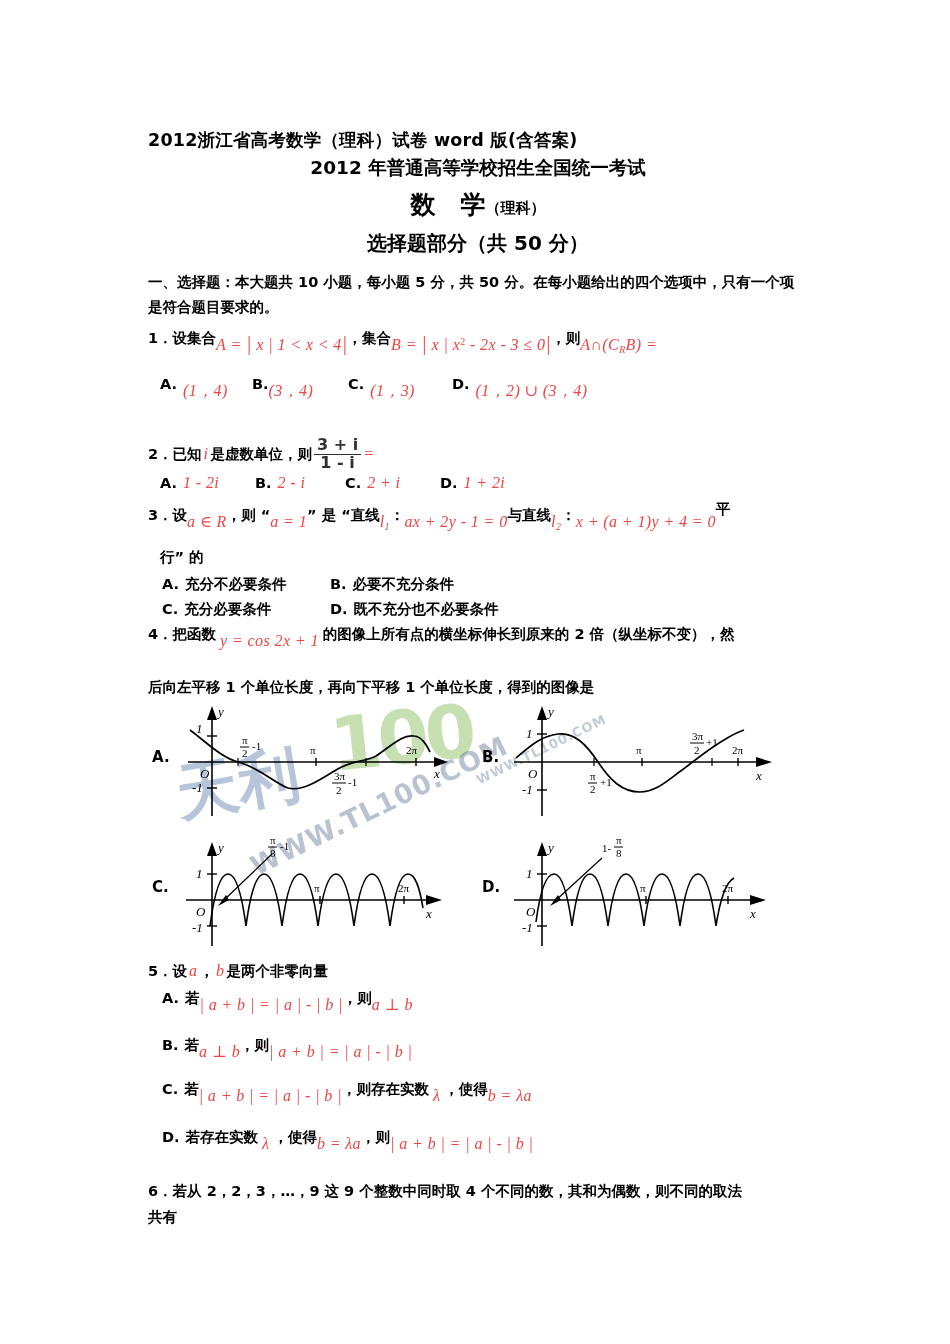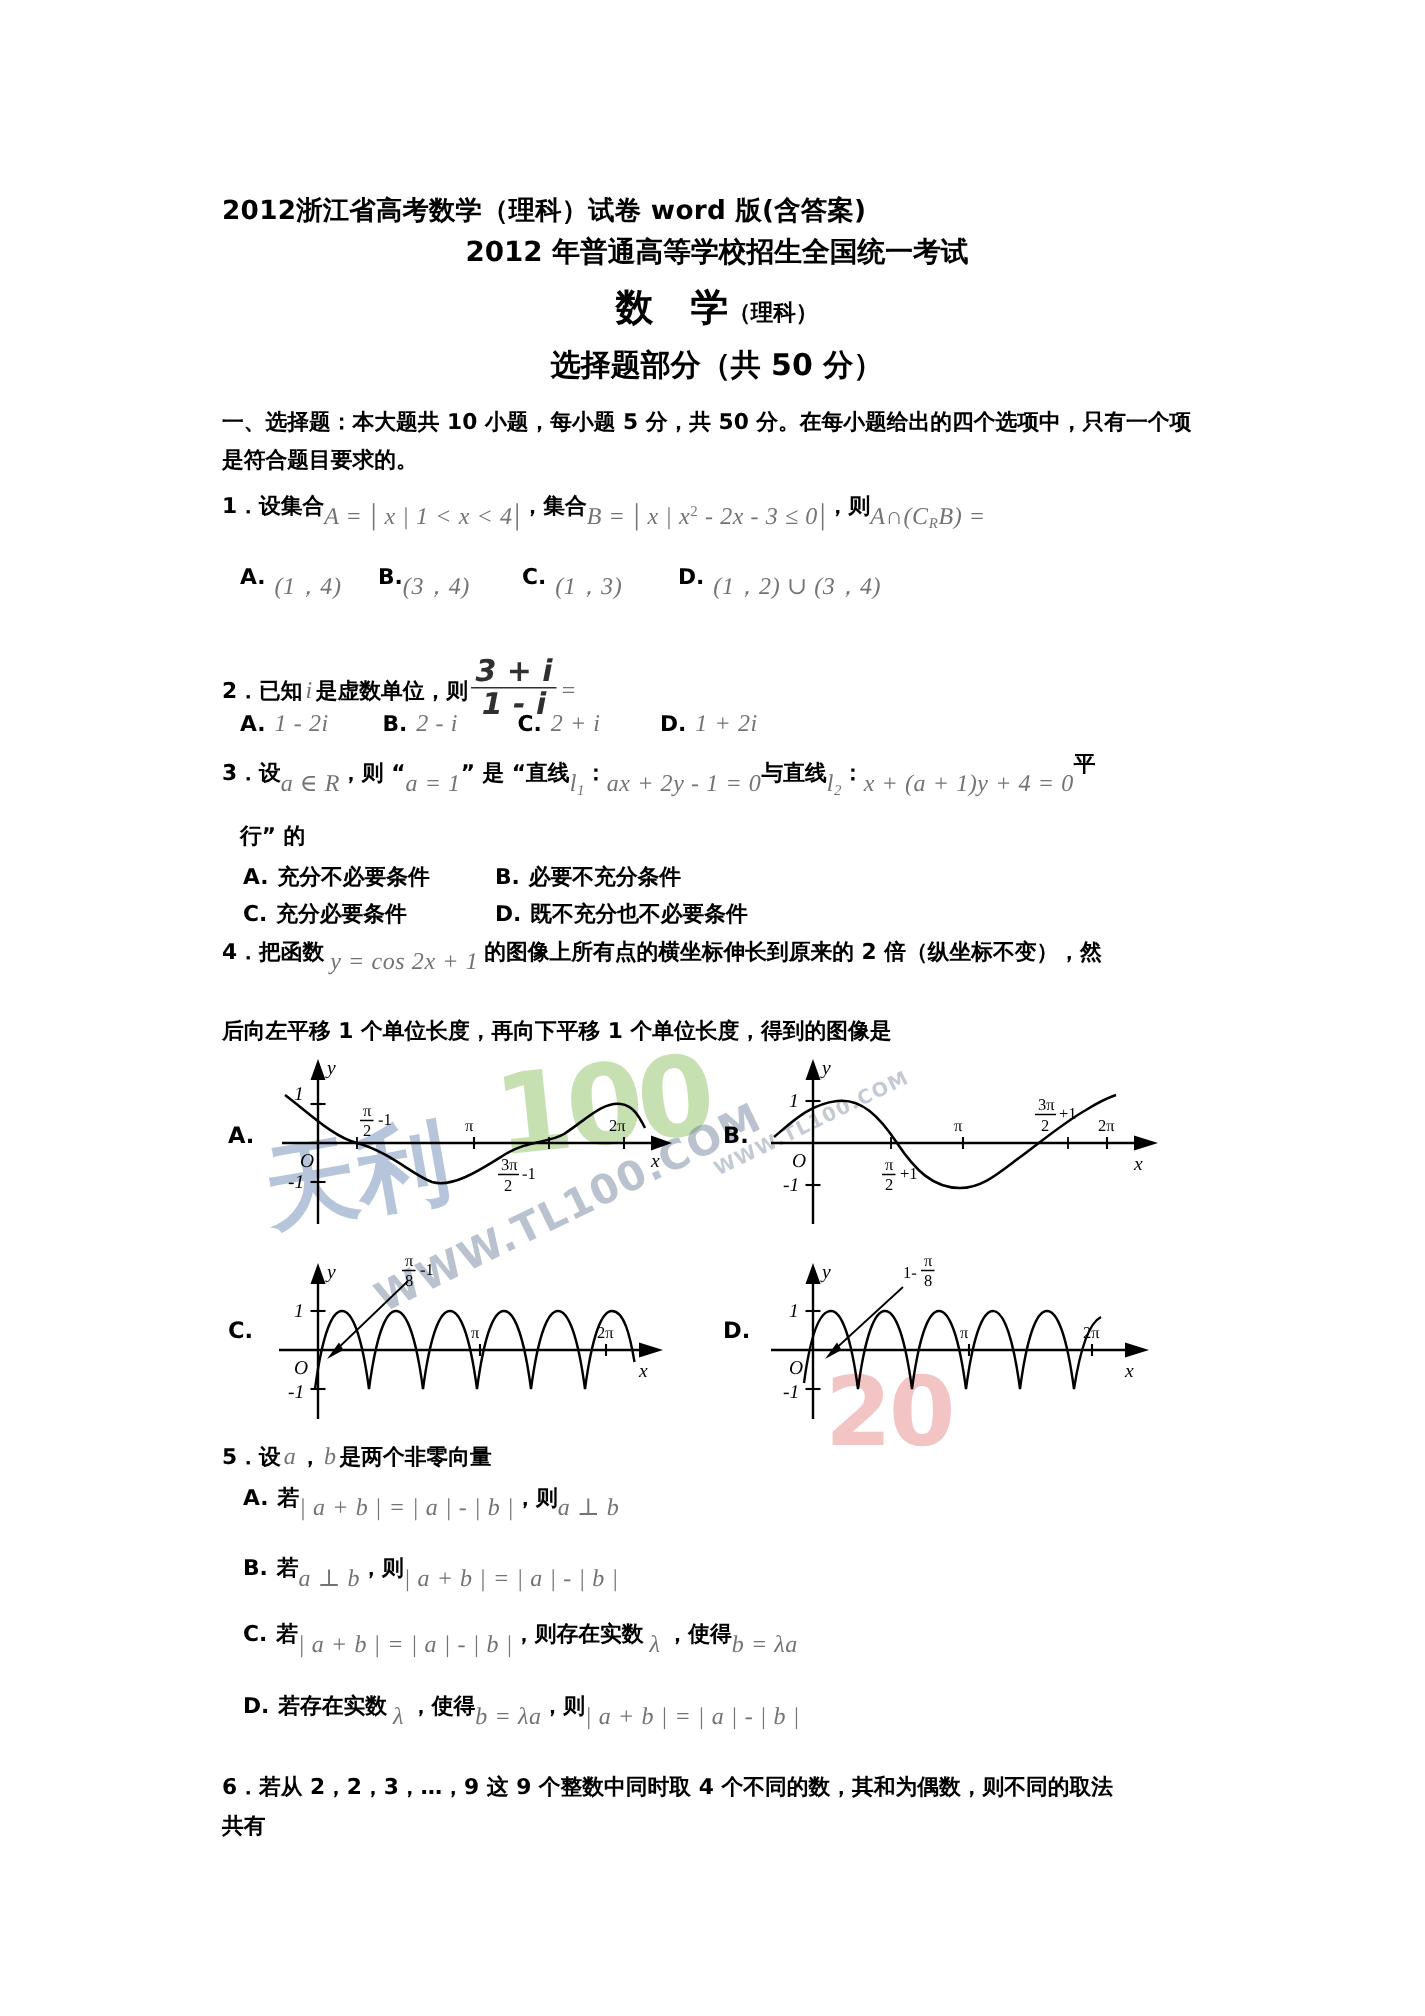--- a/index.html
+++ b/index.html
@@ -44,30 +44,30 @@
     font-size:14.5px;font-weight:bold;white-space:nowrap;
   }
   .opt{
     position:absolute;
     font-family:"DejaVu Sans","Liberation Sans",sans-serif;
     font-size:14.5px;font-weight:bold;white-space:nowrap;
   }
   
   .m{
     font-family:"Liberation Serif","DejaVu Serif",serif;
-    font-style:italic;font-weight:normal;font-size:16px;color:#737373;
+    font-style:italic;font-weight:normal;font-size:16px;color:#ef4444;
     letter-spacing:.4px;
   }
   .m .up{font-style:normal;}
   .m sub{font-size:.62em;font-style:italic;vertical-align:-.28em;}
   .m sup{font-size:.62em;font-style:normal;vertical-align:.5em;}
   .drop{position:relative;top:7px;}
   .frac{
     display:inline-block;vertical-align:-.55em;text-align:center;
-    font-style:italic;font-size:20px;color:#303030;line-height:1.06;
+    font-size:16px;color:#303030;line-height:1.06;
     margin:0 2px;
   }
   .frac .n{display:block;padding:0 3px;}
   .frac .d{display:block;border-top:1.2px solid #303030;padding:0 3px;}
 
   
   .graphs{position:absolute;left:150px;top:700px;width:660px;height:260px;}
   .panel{position:absolute;width:320px;height:122px;}
   .panel .lbl{
     position:absolute;left:2px;top:48px;
@@ -177,21 +177,20 @@
 
   <div class="q" style="left:148px;top:625px;">
     <span>4．</span><span>把函数</span><span class="m drop" style="margin:0 4px;">y = cos 2x + 1</span><span>的图像上所有点的横坐标伸长到原来的 2 倍（纵坐标不变），然</span>
   </div>
   <div class="q" style="left:148px;top:678px;">后向左平移 1 个单位长度，再向下平移 1 个单位长度，得到的图像是</div>
 
   <div class="wm wm-green">100</div>
   <div class="wm wm-cn">天利</div>
   <div class="wm wm-url">WWW.TL100.COM</div>
   <div class="wm wm-url2">WWW.TL100.COM</div>
-  <div class="wm wm-red">20</div>
 
   <div class="graphs">
 
     <div class="panel" style="left:0;top:0;">
       <div class="lbl">A.</div>
       <svg width="290" height="122" viewBox="0 0 290 122">
         <line x1="12" y1="62" x2="258" y2="62" stroke="#000" stroke-width="1.6"></line>
         <polygon points="258,57 272,62 258,67" fill="#000"></polygon>
         <line x1="36" y1="116" x2="36" y2="20" stroke="#000" stroke-width="1.6"></line>
         <polygon points="31,20 36,6 41,20" fill="#000"></polygon>

